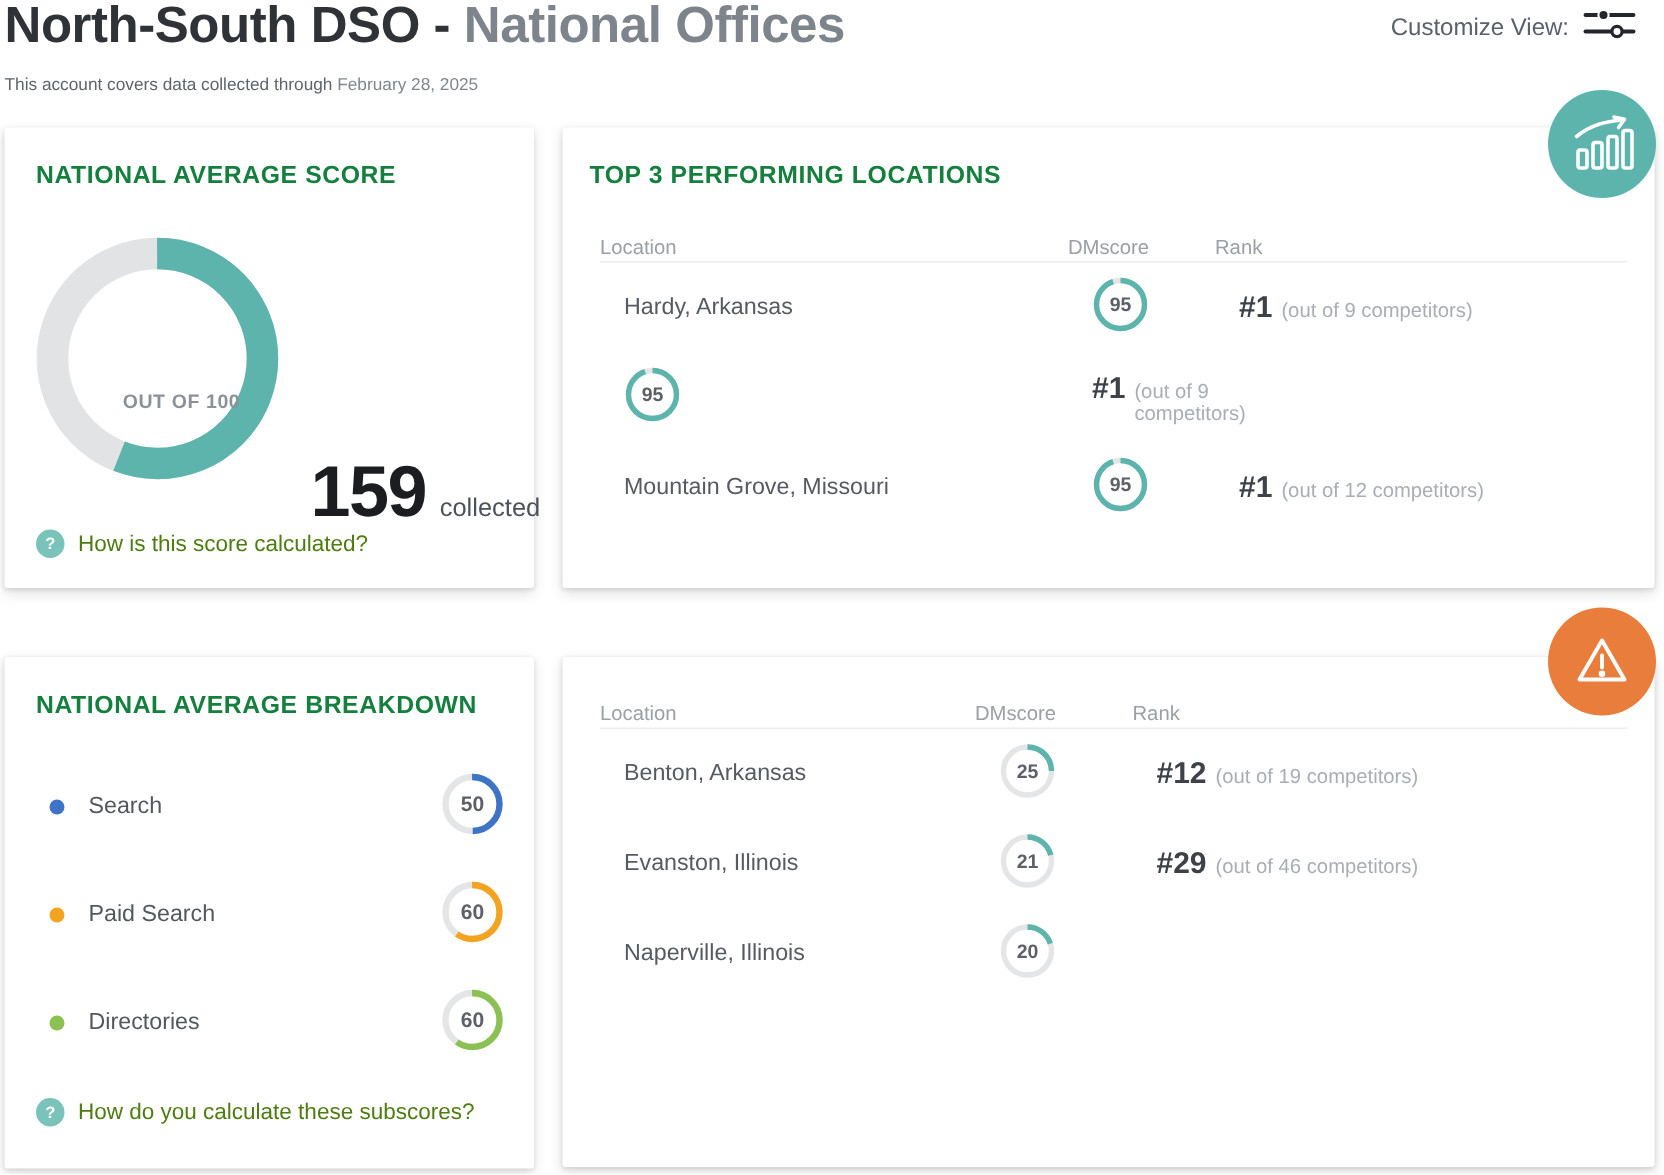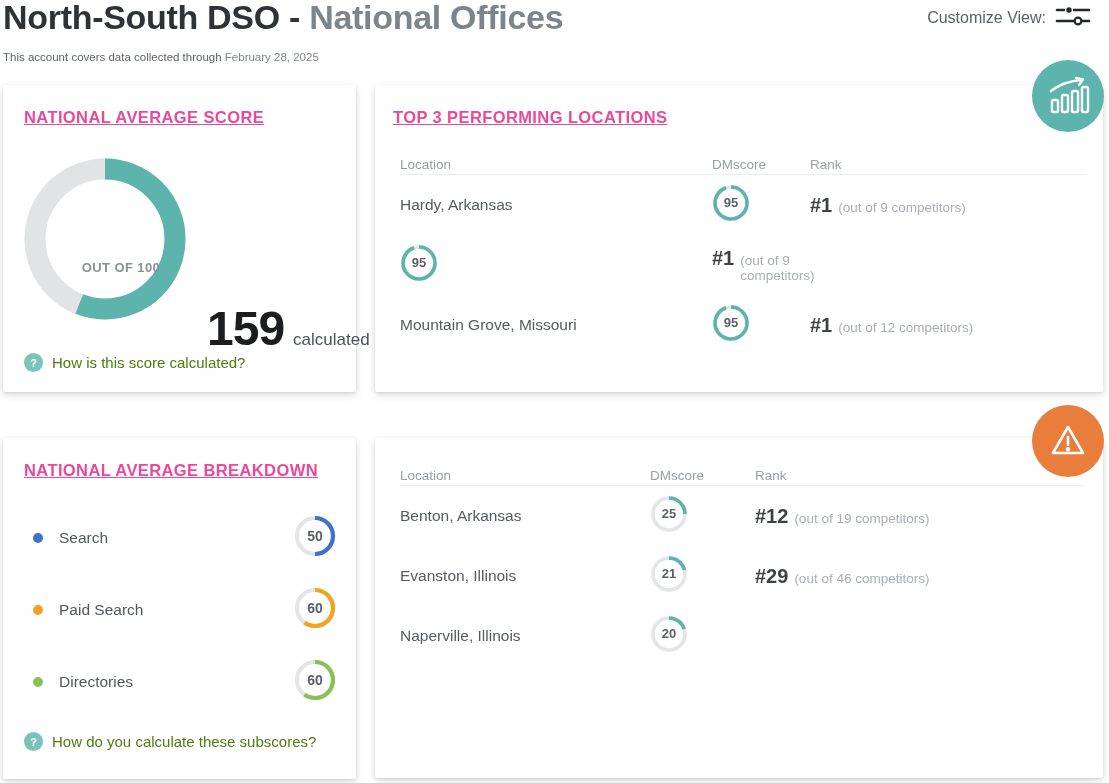--- a/index.html
+++ b/index.html
@@ -15,27 +15,27 @@
   .customize { position:absolute; right:18px; top:3px; display:flex; align-items:center; gap:9px; cursor:pointer; }
   .customize-label { font-size:16px; color:#5a616b; }
 
   
   .card { position:absolute; background:#fff; border-radius:2px;
           box-shadow:0 1px 3px rgba(0,0,0,.10), 0 3px 9px rgba(0,0,0,.13); }
   .card-score     { left:3px;   top:85px;  width:353px; height:307px; }
   .card-top       { left:375px; top:85px;  width:728px; height:307px; }
   .card-breakdown { left:3px;   top:438px; width:353px; height:341px; }
   .card-worst     { left:375px; top:438px; width:728px; height:340px; }
-  .card-title { padding:23px 20px 0 21px; font-size:16.5px; font-weight:700; letter-spacing:.4px; color:#ec4899;text-decoration:underline; }
+  .card-title { padding:23px 20px 0 21px; font-size:16.5px; font-weight:700; letter-spacing:.4px; color:#15803d; }
   .card-top .card-title, .card-worst .card-title { padding-left:18px; }
 
   
   .table { margin:0 18px 0 25px; }
   .thead { display:grid; align-items:end; color:#9aa0a6; font-size:13.5px; margin-top:30px; padding-bottom:2px; border-bottom:1px solid #ededee; }
-  .trow  { display:grid; align-items:center; height:60px; }
+  .trow  { display:grid; align-items:center; height:60px;margin-left:16px; }
   .card-top .thead,  .card-top .trow  { grid-template-columns:312px 98px 1fr; }
   .card-worst .thead,.card-worst .trow{ grid-template-columns:250px 105px 1fr; }
   .cell-location { font-size:15.5px; color:#565b62; }
   .cell-rank { display:flex; align-items:baseline; }
   .rank-value { font-size:20px; font-weight:700; color:#3e4248; }
   .rank-competitors { font-size:13.5px; color:#a9aeb4; margin-left:6px; }
 
   
   .ring-num { font-size:13px; font-weight:700; fill:#5d6167; font-family:"Liberation Sans","DejaVu Sans",sans-serif; }
   .bd-ring .ring-num { font-size:14px; }
@@ -101,21 +101,21 @@
       <div class="donut-center">
         <div class="score-box">
             <span>56</span>
           </div>
         <div class="score-outof">OUT OF 100</div>
       </div>
     </div>
 
     <div class="locations-block">
       <span class="locations-count">159</span>
-      <span class="locations-label">calculated</span>
+      <span class="locations-label">collected</span>
     </div>
 
     <div class="help-row">
       <span class="help-badge">?</span>
       <span class="help-text">How is this score calculated?</span>
     </div>
   </section>
 
   <section class="card card-top">
     <h2 class="card-title">TOP 3 PERFORMING LOCATIONS</h2>

